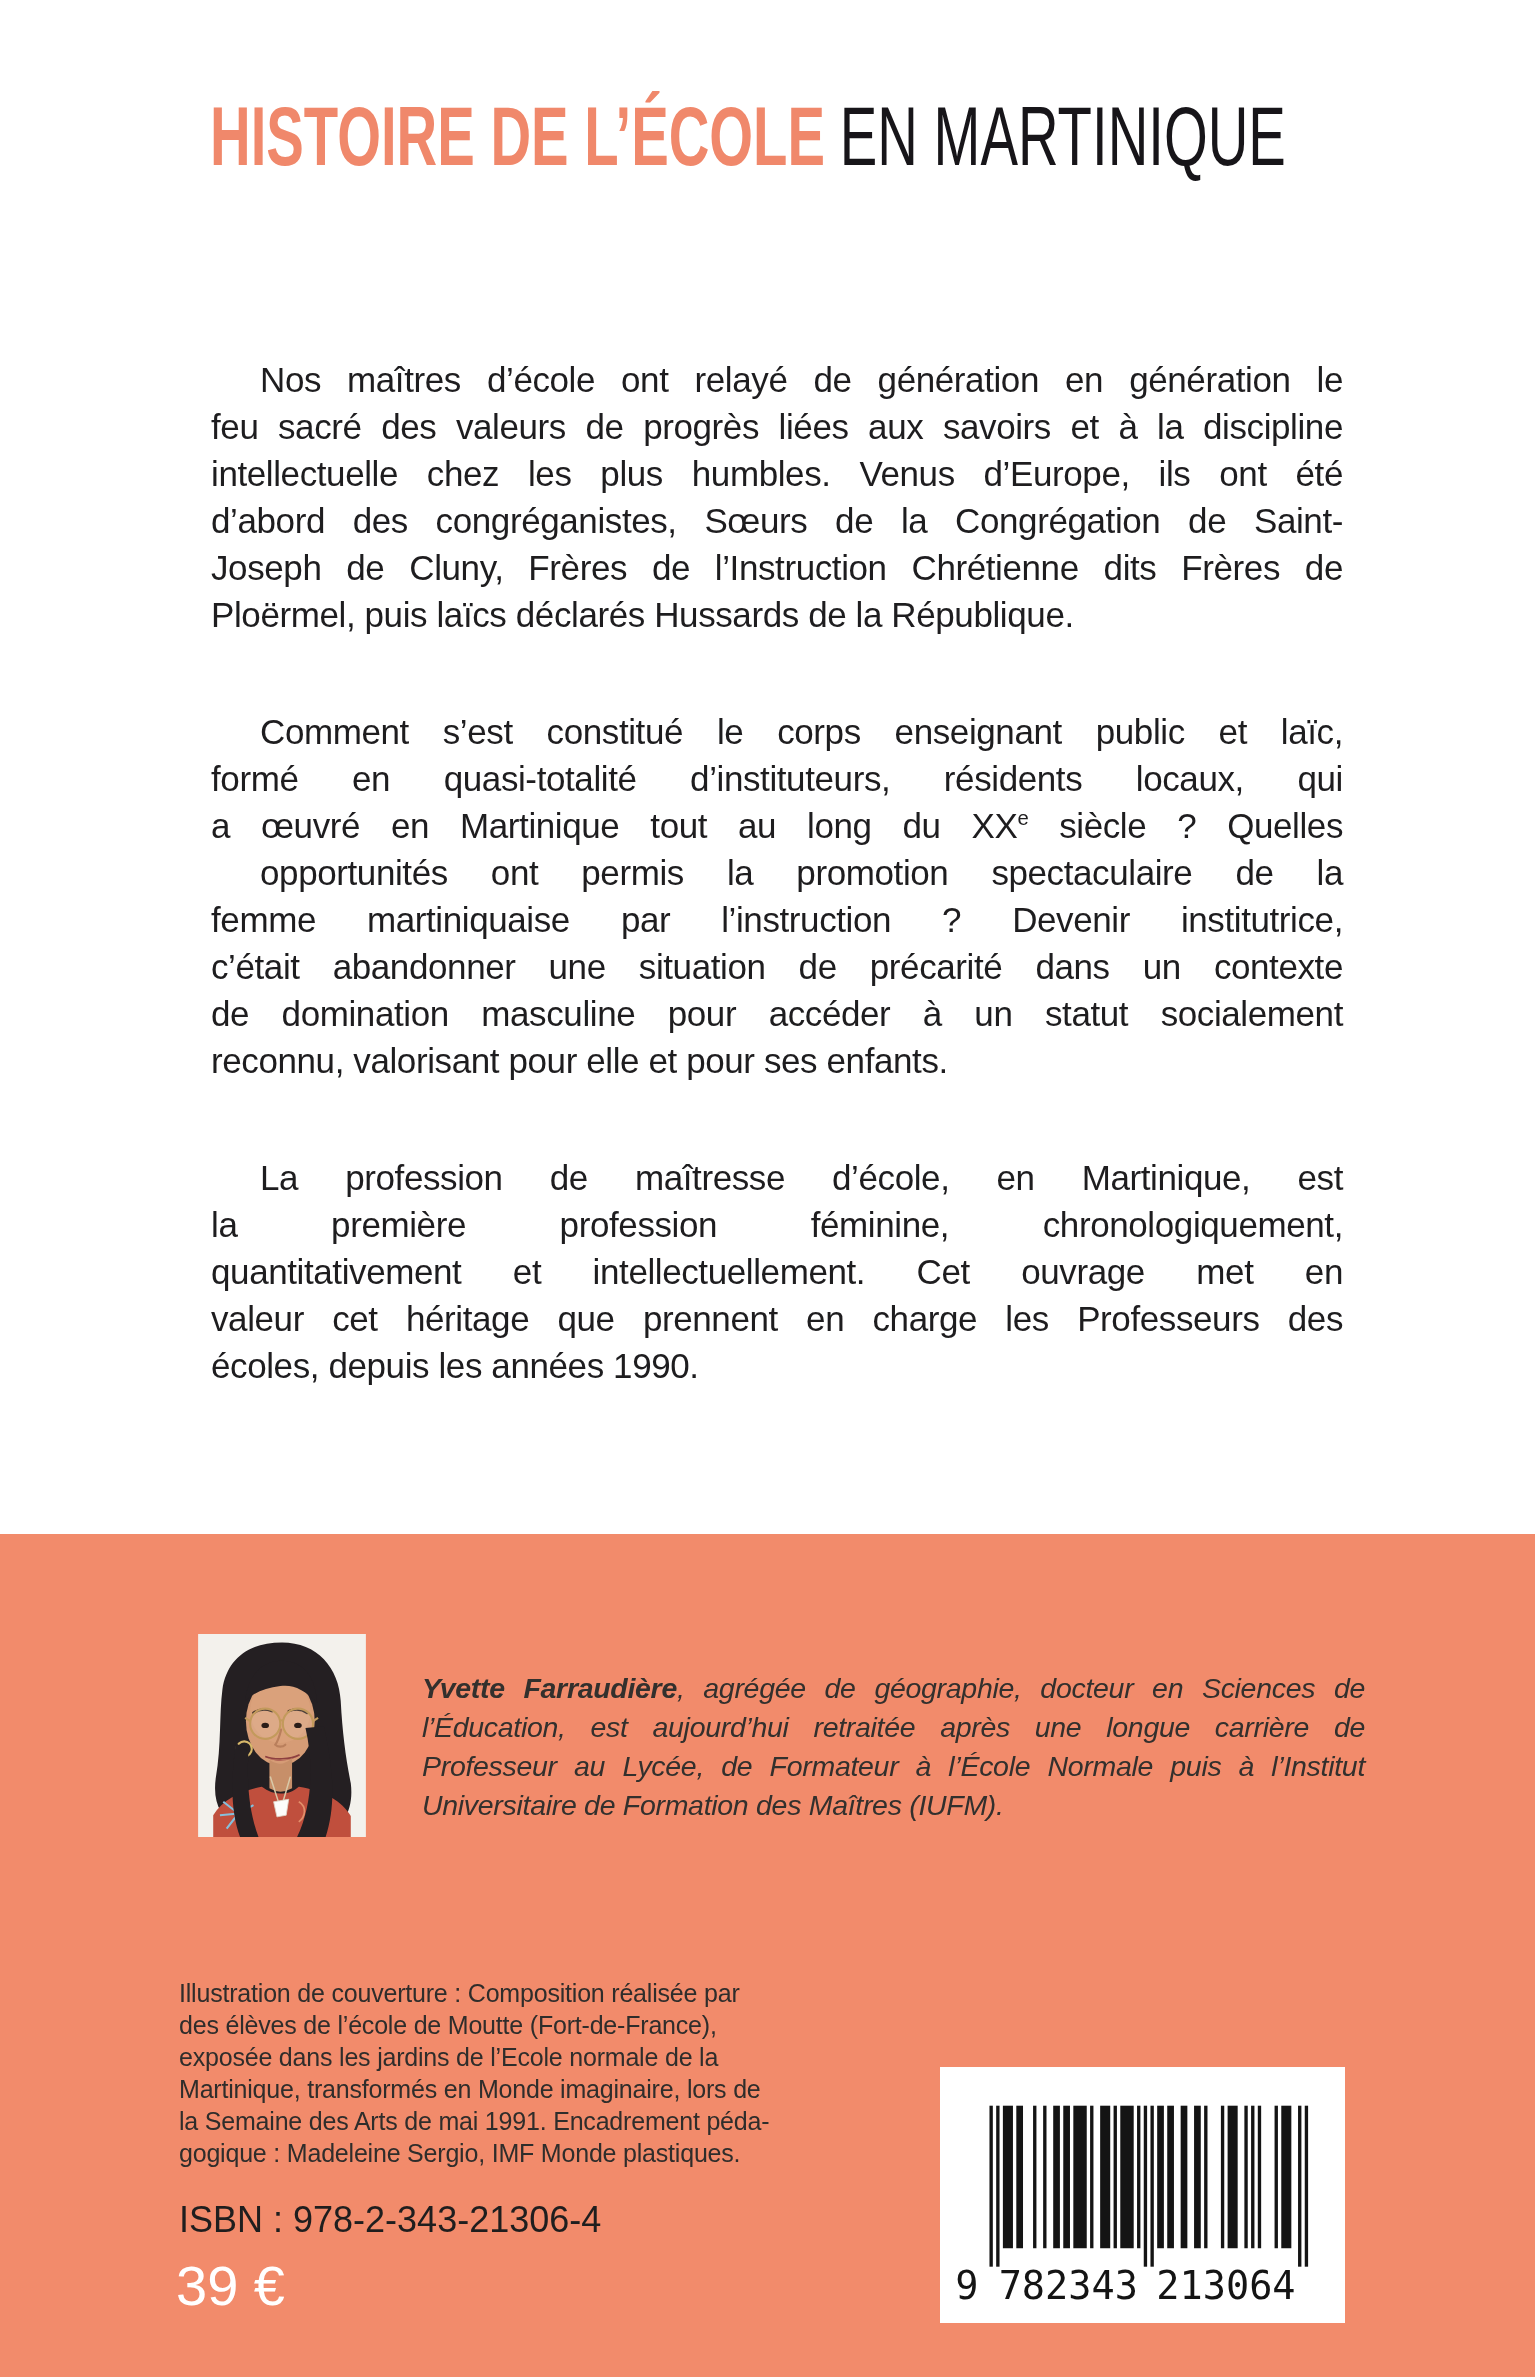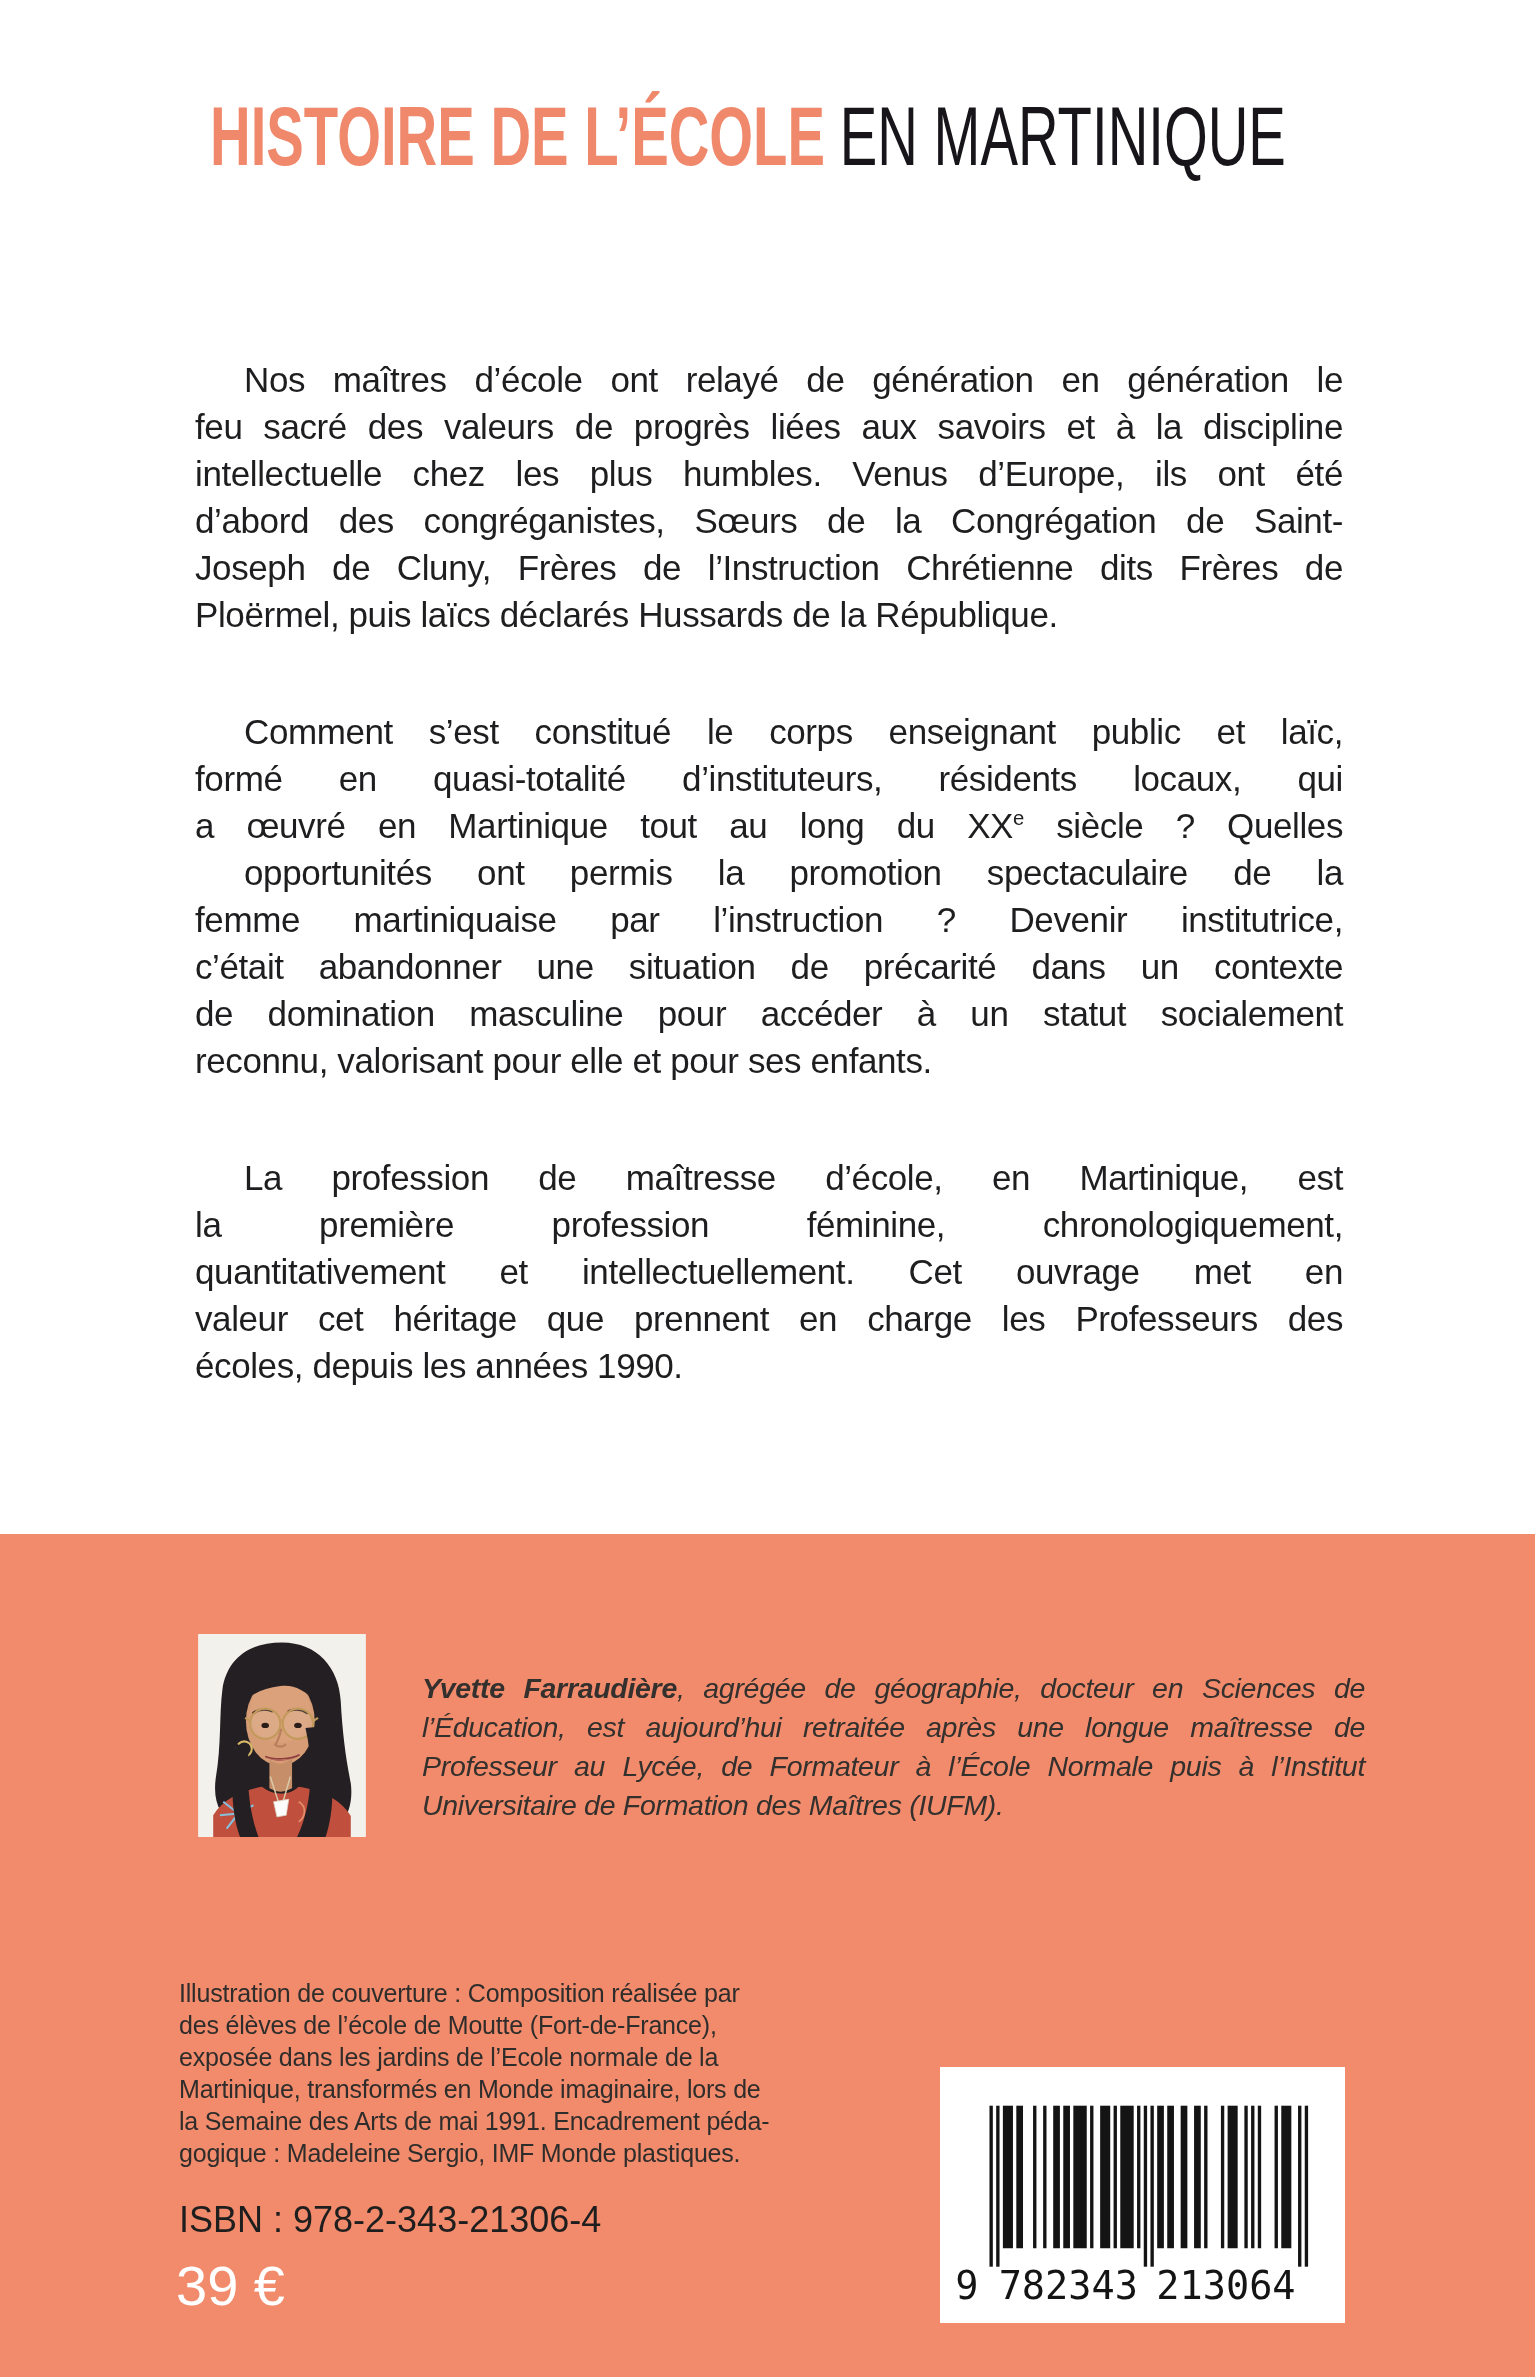--- a/index.html
+++ b/index.html
@@ -18,21 +18,21 @@
     letter-spacing:0;
   }
   .t-accent { color:#F0886B; font-weight:700; }
   .t-rest   { color:#171519; font-weight:400; margin-left:22px; }
 
   
   .synopsis {
     position:absolute; left:195px; top:356px; width:1148px;
     color:#1E1D1F; font-size:35px; line-height:47px; letter-spacing:-0.4px;
   }
-  .para { margin:0 0 70px 0; }
+  .para { margin:0 0 70px 16px; }
   .para .line { text-align:justify; text-align-last:justify; }
   .para .line.last { text-align-last:left; }
   .indent-first .line:first-child { text-indent:49px; }
   .sup { font-size:0.58em; vertical-align:super; line-height:0; }
 
   
   .band {
     position:absolute; left:0; top:1534px; width:1535px; height:844px;
     background:#F28B6B;
   }
@@ -170,21 +170,21 @@
       <path d="M86,170 L97,204 M110,170 L100,204" stroke="#D9C9A8" stroke-width="1.8"></path>
       <polygon points="90,200 108,197 105,216 94,218" fill="#FDFDFB" stroke="#DDD6C8" stroke-width="1"></polygon>
 
       <path d="M150,110 C162,165 164,205 152,242 L118,242 C136,205 138,155 128,112 Z" fill="#241F22"></path>
       <path d="M45,130 C38,180 40,215 50,242 L72,242 C60,210 58,175 60,140 Z" fill="#241F22"></path>
     </g>
   </svg>
 
   <div class="bio">
     <div class="bio-line"><span class="author-name">Yvette Farraudière</span><span>, agrégée de géographie, docteur en Sciences de</span></div>
-    <div class="bio-line">l’Éducation, est aujourd’hui retraitée après une longue maîtresse de</div>
+    <div class="bio-line">l’Éducation, est aujourd’hui retraitée après une longue carrière de</div>
     <div class="bio-line">Professeur au Lycée, de Formateur à l’École Normale puis à l’Institut</div>
     <div class="bio-line last">Universitaire de Formation des Maîtres (IUFM).</div>
   </div>
 
   <div class="credit">
       <div class="line">Illustration de couverture : Composition réalisée par</div>
       <div class="line">des élèves de l’école de Moutte (Fort-de-France),</div>
       <div class="line">exposée dans les jardins de l’Ecole normale de la</div>
       <div class="line">Martinique, transformés en Monde imaginaire, lors de</div>
       <div class="line">la Semaine des Arts de mai 1991. Encadrement péda-</div>

